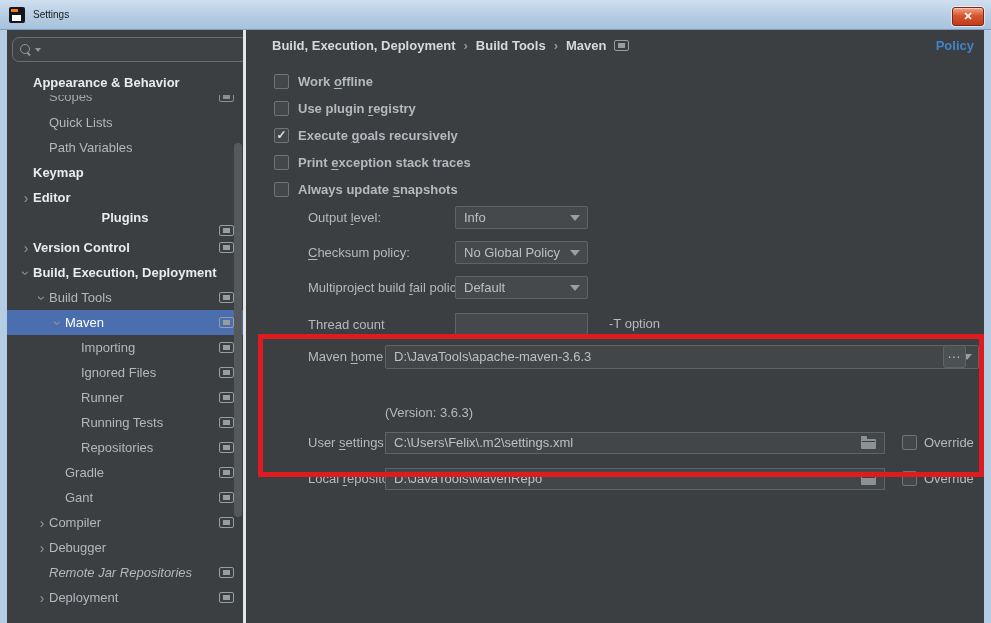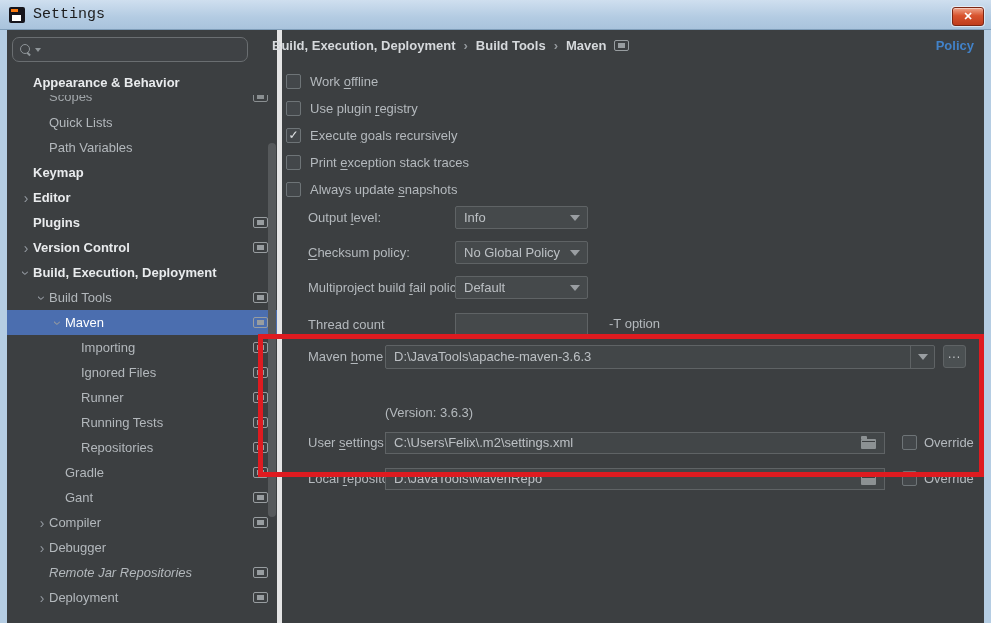--- a/index.html
+++ b/index.html
@@ -16,38 +16,38 @@
     background:linear-gradient(#cfdfef,#b3cbe2 60%,#a9c3dc);
     border-bottom:1px solid #7f9db9;
     display:flex; align-items:center;
   }
   .app-icon {
     width:16px; height:16px; margin-left:9px; border-radius:2px;
     background:#16151c; position:relative; overflow:hidden;
   }
   .app-icon::before { content:''; position:absolute; left:2px; top:2px; width:7px; height:3px; background:#f97a12; }
   .app-icon::after  { content:''; position:absolute; left:3px; bottom:2px; width:9px; height:6px; background:#fff; }
-  .win-title { margin-left:8px; color:#1c1c1c; font-size:15px;font-family:Liberation Mono, monospace; }
+  .win-title { margin-left:8px; color:#1c1c1c; font-size:10px; }
   .close-btn {
     position:absolute; right:7px; top:7px; width:32px; height:19px;
     background:linear-gradient(#efa58b,#d8542f 45%,#bf3d1d);
     border:1px solid #7d2613; border-radius:3px;
     color:#fff; font-weight:bold; font-size:11px; line-height:17px; text-align:center;
     box-shadow:0 0 0 1px rgba(255,255,255,.55), inset 0 1px 0 rgba(255,255,255,.45);
     cursor:default;
   }
   
   .window-body {
     position:absolute; left:7px; right:7px; top:30px; bottom:0;
     background:#3c3f41;
   }
   
   .sidebar {
-    position:absolute; left:0; top:0; width:275px; bottom:0;
-    background:#3c3f41; border-right:5px solid #e5e5e5; overflow:hidden;
+    position:absolute; left:0; top:0; width:239px; bottom:0;
+    background:#3c3f41; border-right:3px solid #e5e5e5; overflow:hidden;
   }
   .searchbox {
     position:absolute; left:5px; top:7px; width:236px; height:25px;
     border:1px solid #6a6e71; border-radius:7px; background:#3f4245;
     display:flex; align-items:center; padding-left:7px;
   }
   .search-icon { position:relative; width:12px; height:12px; flex:none; }
   .search-icon::before { content:''; position:absolute; left:0; top:0; width:8px; height:8px; border:1.5px solid #8f9599; border-radius:50%; }
   .search-icon::after { content:''; position:absolute; left:8px; top:8px; width:4px; height:1.6px; background:#8f9599; transform:rotate(45deg); transform-origin:0 0; }
   .search-caret { width:0; height:0; border-left:3px solid transparent; border-right:3px solid transparent; border-top:4px solid #8f9599; margin-left:3px; flex:none; }
@@ -67,21 +67,21 @@
   }
   .tree-row .screen-icon { margin-left:auto; margin-right:9px; }
   .screen-icon i { display:block; width:7px; height:5px; background:#989da0; }
   .scroll-thumb { position:absolute; right:1px; top:113px; width:8px; height:374px; background:#56595b; border-radius:4px; }
   
   .content { position:absolute; left:251px; right:0; top:0; bottom:0; }
   .breadcrumb { position:absolute; left:14px; top:8px; display:flex; align-items:center; gap:8px; }
   .bc-item { font-weight:bold; color:#d6d9dc; }
   .bc-sep { color:#93989c; font-weight:bold; }
   .reset-link { position:absolute; right:10px; top:8px; color:#4282c8; font-weight:bold; cursor:pointer; }
-  .cb-list { position:absolute; left:28px; top:38px; }
+  .cb-list { position:absolute; left:16px; top:38px;font-weight:bold; }
   .cb-row { height:27px; display:flex; align-items:center; gap:9px; }
   .cb-box {
     width:15px; height:15px; border:1px solid #6e7477; border-radius:2px; background:#43474a;
     color:#dfe2e4; font-size:12px; line-height:13px; text-align:center; flex:none;
   }
   .cb-label, .field-label, .hint, .version-note, .ov-label { color:#b4b9bd; }
   u { text-decoration:underline; text-underline-offset:2px; }
   .frow { position:absolute; left:0; width:100%; height:24px; }
   .field-label { position:absolute; left:14px; line-height:24px; white-space:nowrap;margin-left:36px; }
   .dropdown {
@@ -91,21 +91,21 @@
   }
   .dd-arrow { position:absolute; right:7px; top:8px; width:0; height:0;
     border-left:5px solid transparent; border-right:5px solid transparent; border-top:6px solid #9a9ea2; }
   .textfield {
     position:absolute; left:197px; top:0; width:133px; height:22px;
     background:#45494b; border:1px solid #5f6365; color:#bcc0c4;
     font-family:inherit; font-size:13px; padding:0 6px; outline:none;
   }
   .hint { position:absolute; left:351px; line-height:22px; }
   .combobox {
-    position:absolute; left:127px; top:0; width:550px; height:24px;
+    position:absolute; left:127px; top:0; width:594px; height:24px;
     background:#424648; border:1px solid #5f6365; border-radius:2px;
     color:#bcc0c4; line-height:22px; padding-left:8px; cursor:default;
   }
   .combo-arrow-box { position:absolute; right:0; top:0; width:24px; height:22px; border-left:1px solid #5f6365; }
   .combo-arrow-box .dd-arrow { right:6px; top:8px; }
   .browse-btn {
     position:absolute; left:685px; top:0; width:23px; height:23px;
     background:#4b5052; border:1px solid #5f6365; border-radius:3px;
     color:#c3c6c9; text-align:center; line-height:17px; font-size:12px; letter-spacing:1px; cursor:pointer;
   }
@@ -164,21 +164,21 @@
           <span class="tree-label">Path Variables</span>
         </div>
         <div class="tree-row bold" style="padding-left: 12px;">
           <span class="chevron"></span>
           <span class="tree-label">Keymap</span>
         </div>
         <div class="tree-row bold" style="padding-left: 12px;">
           <span class="chevron">›</span>
           <span class="tree-label">Editor</span>
         </div>
-        <div class="tree-row bold" style="padding-left: 12px;">
+        <div class="tree-row bold" style="padding-left: 0; flex-direction: column;">
           <span class="chevron"></span>
           <span class="tree-label">Plugins</span>
           <span class="screen-icon">
             <i></i>
           </span>
         </div>
         <div class="tree-row bold" style="padding-left: 12px;">
           <span class="chevron">›</span>
           <span class="tree-label">Version Control</span>
           <span class="screen-icon">

